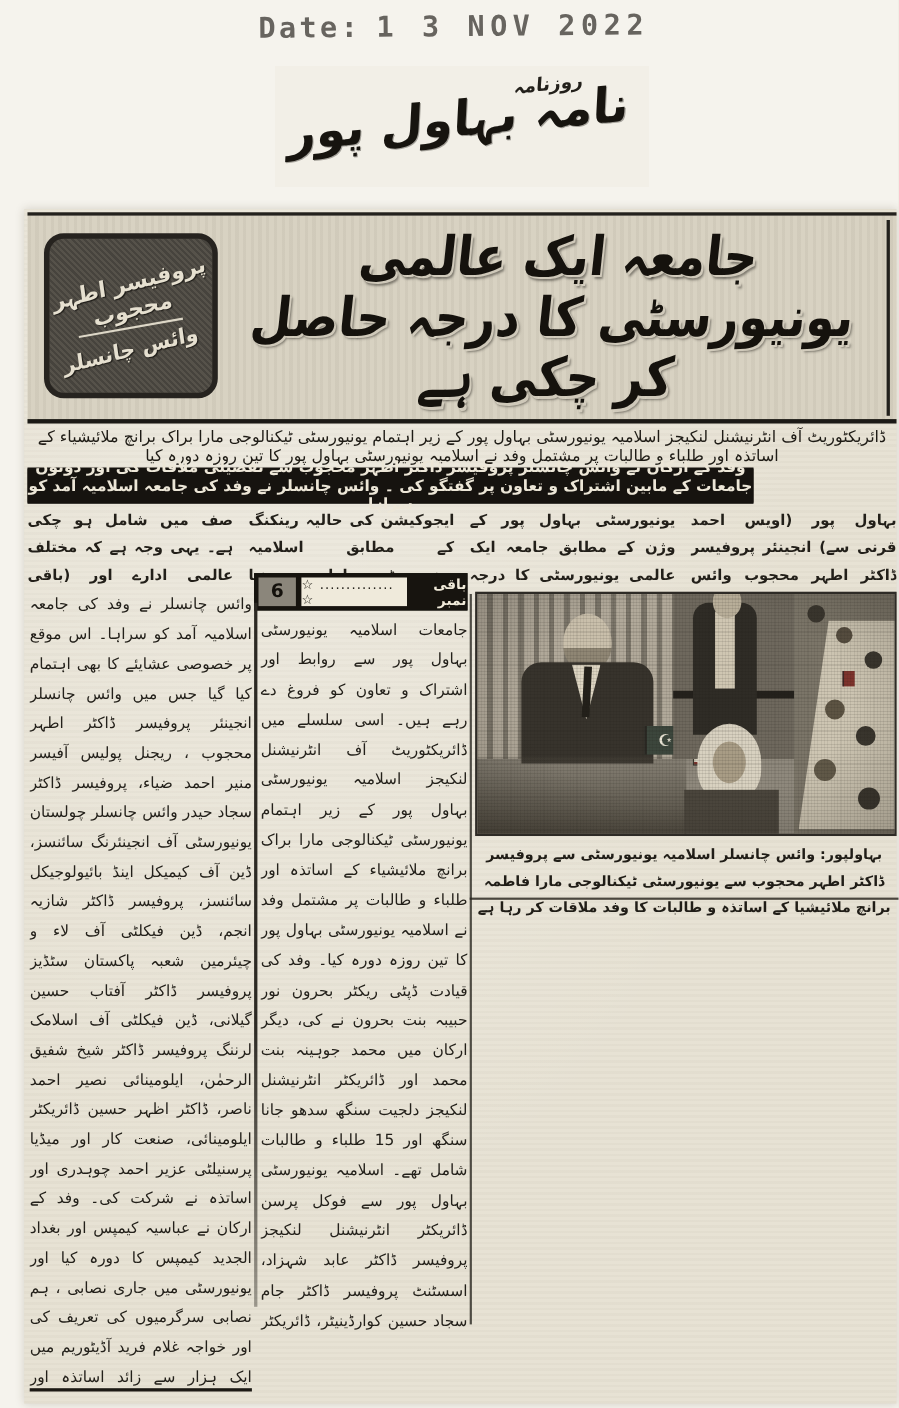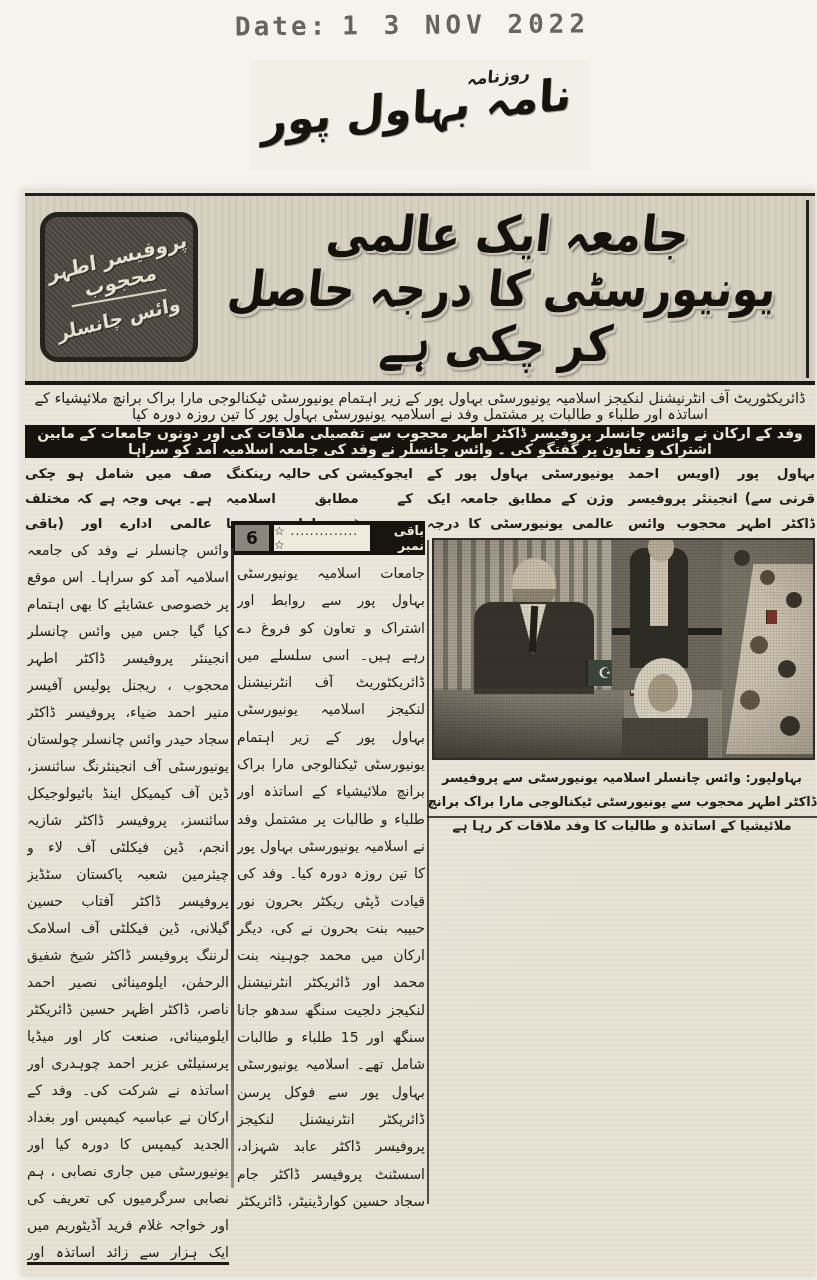--- a/index.html
+++ b/index.html
@@ -85,21 +85,21 @@
     text-shadow:2px 2px 0 rgba(216,210,194,.9), 3px 3px 2px rgba(20,18,14,.45);
   }
 
   
   .deck1{
     left:25px;top:389px;width:790px;height:34px;
     font-size:14.5px;font-weight:normal;color:#1e1b15;
     display:flex;align-items:center;justify-content:center;text-align:center;
   }
   .deck2{
-    left:25px;top:425px;width:790px;height:32px;
+    left:25px;top:425px;width:660px;height:32px;
     background:#16130f;color:#ece6d7;
     font-size:14px;font-weight:bold;
     display:flex;align-items:center;justify-content:center;text-align:center;
     box-shadow:0 1px 0 #16130f;
   }
 
   
   .lead-band{
     left:25px;top:461px;width:790px;height:74px;
     display:flex;flex-direction:row;direction:rtl;gap:14px;
@@ -268,19 +268,19 @@
   <div class="ph sitter s2"></div>
   <div class="ph sitter s3"></div>
   <div class="ph sitter s4"></div>
   <div class="ph sitter s5"></div>
   <div class="ph sitter s6"></div>
   <div class="ph sitter s7"></div>
   <div class="ph tflag"></div>
   <div class="ph grain"></div>
 </div>
 
-<div class="abs caption urdu">بہاولپور: وائس چانسلر اسلامیہ یونیورسٹی سے پروفیسر ڈاکٹر اطہر محجوب سے یونیورسٹی ٹیکنالوجی مارا براک برانچ ملائیشیا کے اساتذہ و طالبات کا وفد ملاقات کر رہا ہے</div>
+<div class="abs caption urdu">بہاولپور: وائس چانسلر اسلامیہ یونیورسٹی سے پروفیسر ڈاکٹر اطہر محجوب سے یونیورسٹی ٹیکنالوجی مارا فاطمہ برانچ ملائیشیا کے اساتذہ و طالبات کا وفد ملاقات کر رہا ہے</div>
 
 <div class="abs vrule1"></div>
 <div class="abs vrule2"></div>
 <div class="abs mid-col urdu">جامعات اسلامیہ یونیورسٹی بہاول پور سے روابط اور اشتراک و تعاون کو فروغ دے رہے ہیں۔ اسی سلسلے میں ڈائریکٹوریٹ آف انٹرنیشنل لنکیجز اسلامیہ یونیورسٹی بہاول پور کے زیر اہتمام یونیورسٹی ٹیکنالوجی مارا براک برانچ ملائیشیاء کے اساتذہ اور طلباء و طالبات پر مشتمل وفد نے اسلامیہ یونیورسٹی بہاول پور کا تین روزہ دورہ کیا۔ وفد کی قیادت ڈپٹی ریکٹر بحرون نور حبیبہ بنت بحرون نے کی، دیگر ارکان میں محمد جوہینہ بنت محمد اور ڈائریکٹر انٹرنیشنل لنکیجز دلجیت سنگھ سدھو جانا سنگھ اور 15 طلباء و طالبات شامل تھے۔ اسلامیہ یونیورسٹی بہاول پور سے فوکل پرسن ڈائریکٹر انٹرنیشنل لنکیجز پروفیسر ڈاکٹر عابد شہزاد، اسسٹنٹ پروفیسر ڈاکٹر جام سجاد حسین کوارڈینیٹر، ڈائریکٹر ایبلنگ سنٹر و ممبر سینڈیکیٹ ڈاکٹر ثمر فہد، ڈپٹی رجسٹرار فاطمہ مظاہر، دیگر فیکلٹی ممبران اور سٹاف افسران نے میزبانی کے فرائض سرانجام دیئے۔ وفد کے ارکان نے وائس چانسلر اسلامیہ یونیورسٹی بہاول پور انجینئر پروفیسر ڈاکٹر اطہر محجوب سے تفصیلی ملاقات کی اور دونوں جامعات کے مابین اشتراک و تعاون پر گفتگو کی</div>
 <div class="abs left-col urdu">وائس چانسلر نے وفد کی جامعہ اسلامیہ آمد کو سراہا۔ اس موقع پر خصوصی عشایئے کا بھی اہتمام کیا گیا جس میں وائس چانسلر انجینئر پروفیسر ڈاکٹر اطہر محجوب ، ریجنل پولیس آفیسر منیر احمد ضیاء، پروفیسر ڈاکٹر سجاد حیدر وائس چانسلر چولستان یونیورسٹی آف انجینئرنگ سائنسز، ڈین آف کیمیکل اینڈ بائیولوجیکل سائنسز، پروفیسر ڈاکٹر شازیہ انجم، ڈین فیکلٹی آف لاء و چیئرمین شعبہ پاکستان سٹڈیز پروفیسر ڈاکٹر آفتاب حسین گیلانی، ڈین فیکلٹی آف اسلامک لرننگ پروفیسر ڈاکٹر شیخ شفیق الرحمٰن، ایلومینائی نصیر احمد ناصر، ڈاکٹر اظہر حسین ڈائریکٹر ایلومینائی، صنعت کار اور میڈیا پرسنیلٹی عزیر احمد چوہدری اور اساتذہ نے شرکت کی۔ وفد کے ارکان نے عباسیہ کیمپس اور بغداد الجدید کیمپس کا دورہ کیا اور یونیورسٹی میں جاری نصابی ، ہم نصابی سرگرمیوں کی تعریف کی اور خواجہ غلام فرید آڈیٹوریم میں ایک ہزار سے زائد اساتذہ اور طلباء و طالبات کے ساتھ خصوصی تقریب میں بھی شرکت کی۔ وفد کے ارکان کو بہاول پور کے تاریخی مقامات پر بھی لے جایا گیا ملائیشیاء سے آنے والے مہمانوں نے نور محل میں لائٹ اینڈ ساؤنڈ شو بھی دیکھا اور بہاول پور گریژن کی جانب سے تاریخی مقامات اور آثار قدیمہ کو فروغ دینے کے اقدامات کو سراہا۔</div>
 <div class="abs end-rule"></div>
 
 </body></html>

